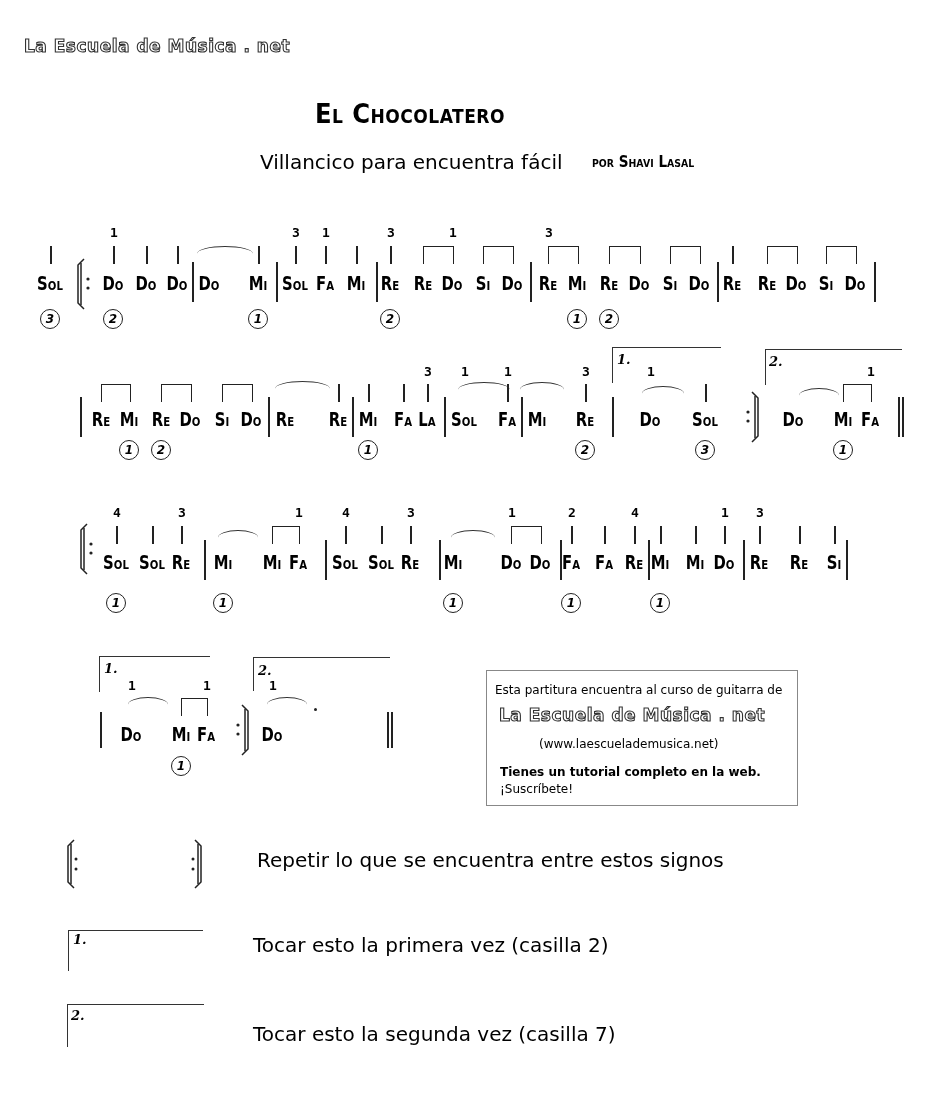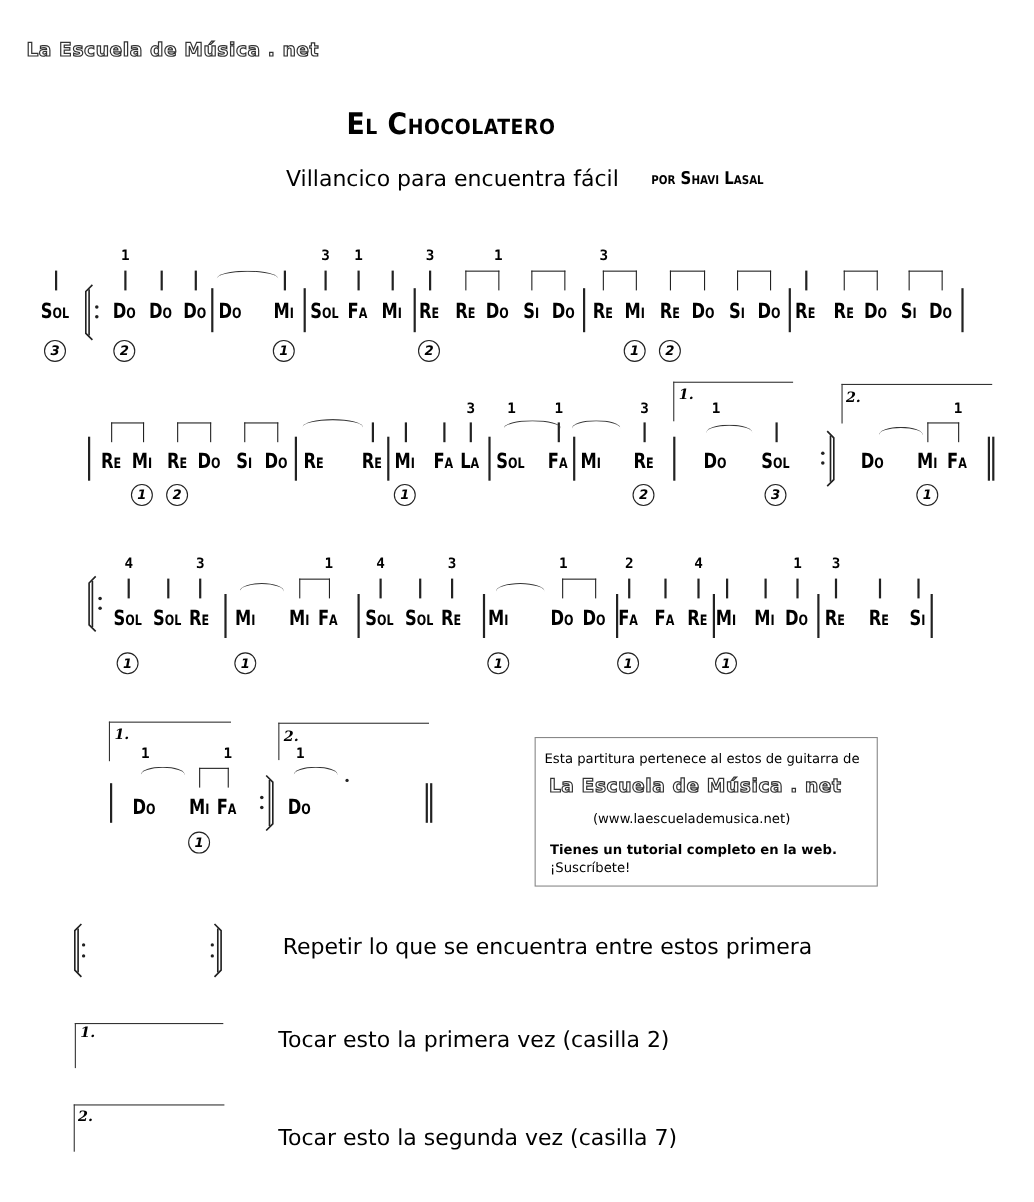--- a/index.html
+++ b/index.html
@@ -257,39 +257,39 @@
     <div class="volta-label" style="left:258px;top:663px;">2.</div>
     <div class="dbl" style="left:898px;top:397px;height:40px;"></div>
     <div class="dbl" style="left:902px;top:397px;height:40px;"></div>
     <div class="dbl" style="left:387px;top:712px;height:36px;"></div>
     <div class="dbl" style="left:391px;top:712px;height:36px;"></div>
     <div class="bar" style="left:100px;top:712px;height:36px;"></div>
     <div class="bar" style="left:314px;top:708px;height:3px;width:3px;border-radius:50%;"></div>
   </div>
 
 <div class="infobox">
-  <div class="info-text" style="left:8px;top:12px;">Esta partitura pertenece al estos de guitarra de</div>
+  <div class="info-text" style="left:8px;top:12px;">Esta partitura encuentra al curso de guitarra de</div>
   <div class="abs brand" style="left:12px;top:34px;font-size:17px;">La Escuela de Música . net</div>
   <div class="info-text" style="left:52px;top:66px;">(www.laescuelademusica.net)</div>
   <div class="info-text" style="left:13px;top:94px;font-weight:bold;">Tienes un tutorial completo en la web.</div>
   <div class="info-text" style="left:13px;top:111px;">¡Suscríbete!</div>
 </div>
 
 <div>
   <svg class="abs" style="left:64px;top:838px;" width="150" height="52">
     <path d="M10 2 L4 8 L4 44 L10 50" stroke="#222" stroke-width="1.5" fill="none"></path>
     <line x1="7" y1="6" x2="7" y2="46" stroke="#222" stroke-width="1.5"></line>
     <circle cx="12" cy="21" r="1.5" fill="#222"></circle>
       <circle cx="12" cy="31" r="1.5" fill="#222"></circle>
     <path d="M131 2 L137 8 L137 44 L131 50" stroke="#222" stroke-width="1.5" fill="none"></path>
     <line x1="134" y1="6" x2="134" y2="46" stroke="#222" stroke-width="1.5"></line>
     <circle cx="129" cy="21" r="1.5" fill="#222"></circle>
       <circle cx="129" cy="31" r="1.5" fill="#222"></circle>
   </svg>
-  <div class="legend-text" style="left:257px;top:848px;">Repetir lo que se encuentra entre estos primera</div>
+  <div class="legend-text" style="left:257px;top:848px;">Repetir lo que se encuentra entre estos signos</div>
 
   <div class="volta" style="left:68px;top:930px;width:134px;height:40px;"></div>
   <div class="volta-label" style="left:73px;top:932px;">1.</div>
   <div class="legend-text" style="left:253px;top:933px;">Tocar esto la primera vez (casilla 2)</div>
 
   <div class="volta" style="left:67px;top:1004px;width:136px;height:42px;"></div>
   <div class="volta-label" style="left:71px;top:1008px;">2.</div>
   <div class="legend-text" style="left:253px;top:1022px;">Tocar esto la segunda vez (casilla 7)</div>
 </div>
 

